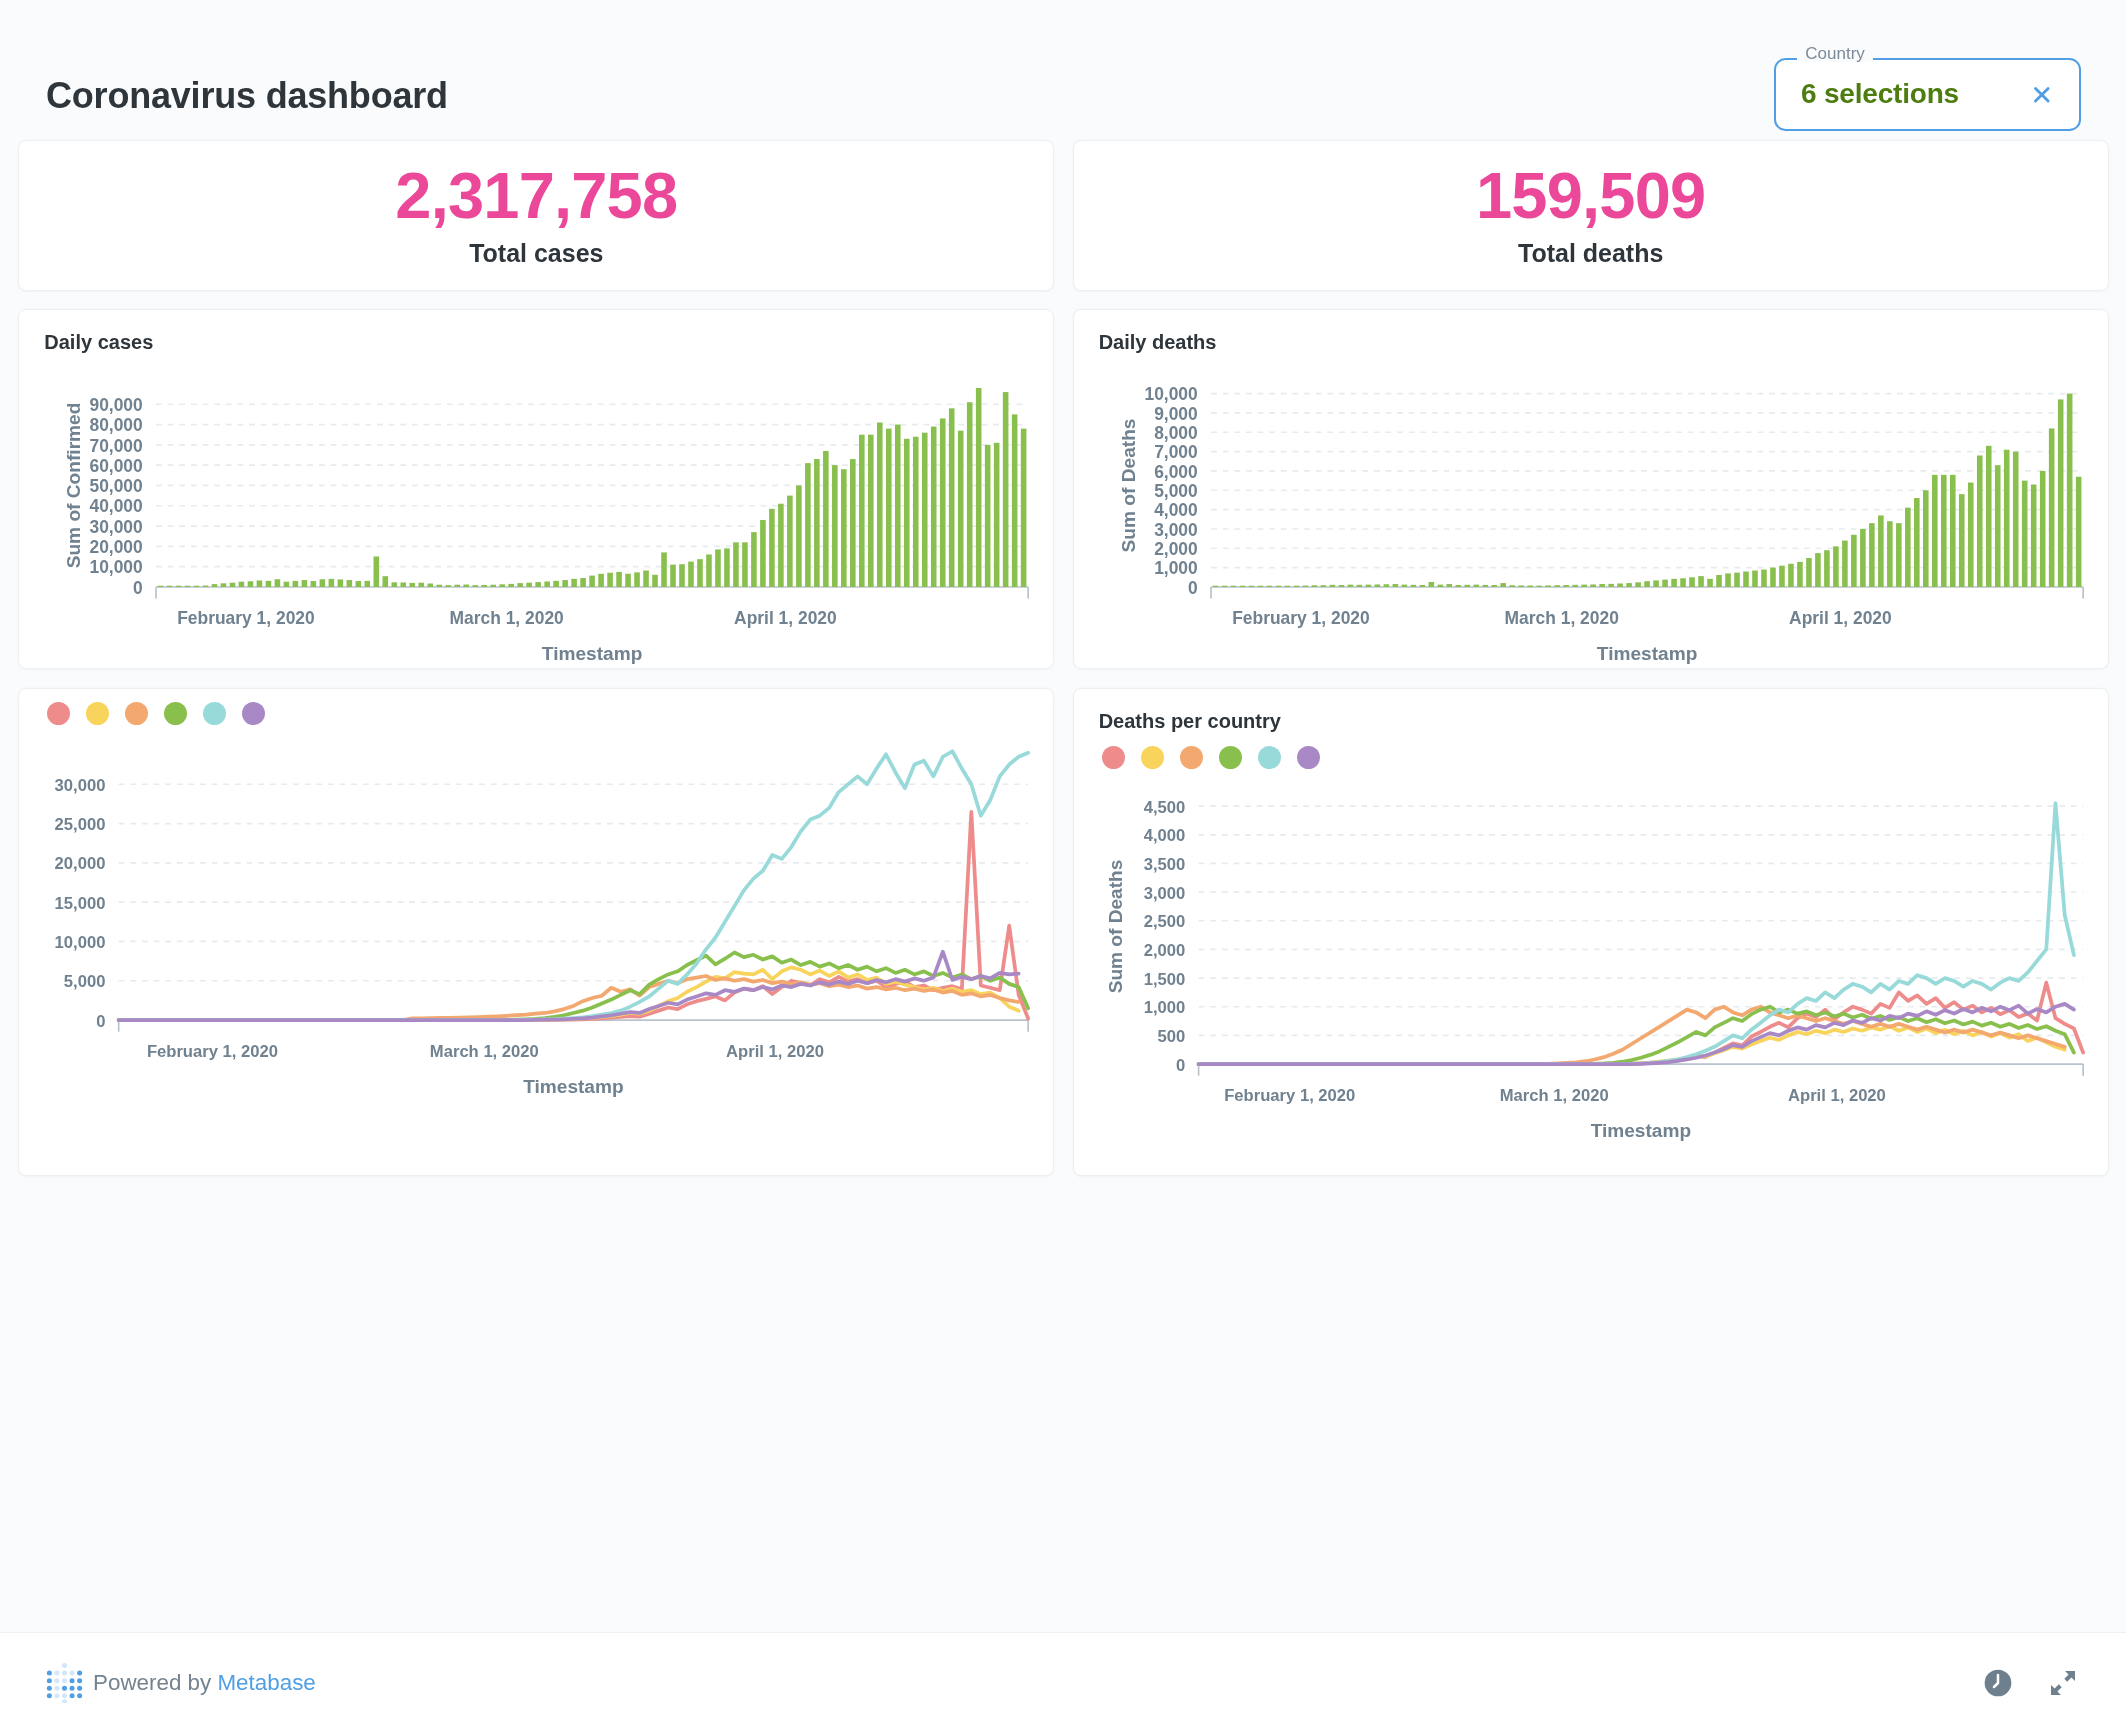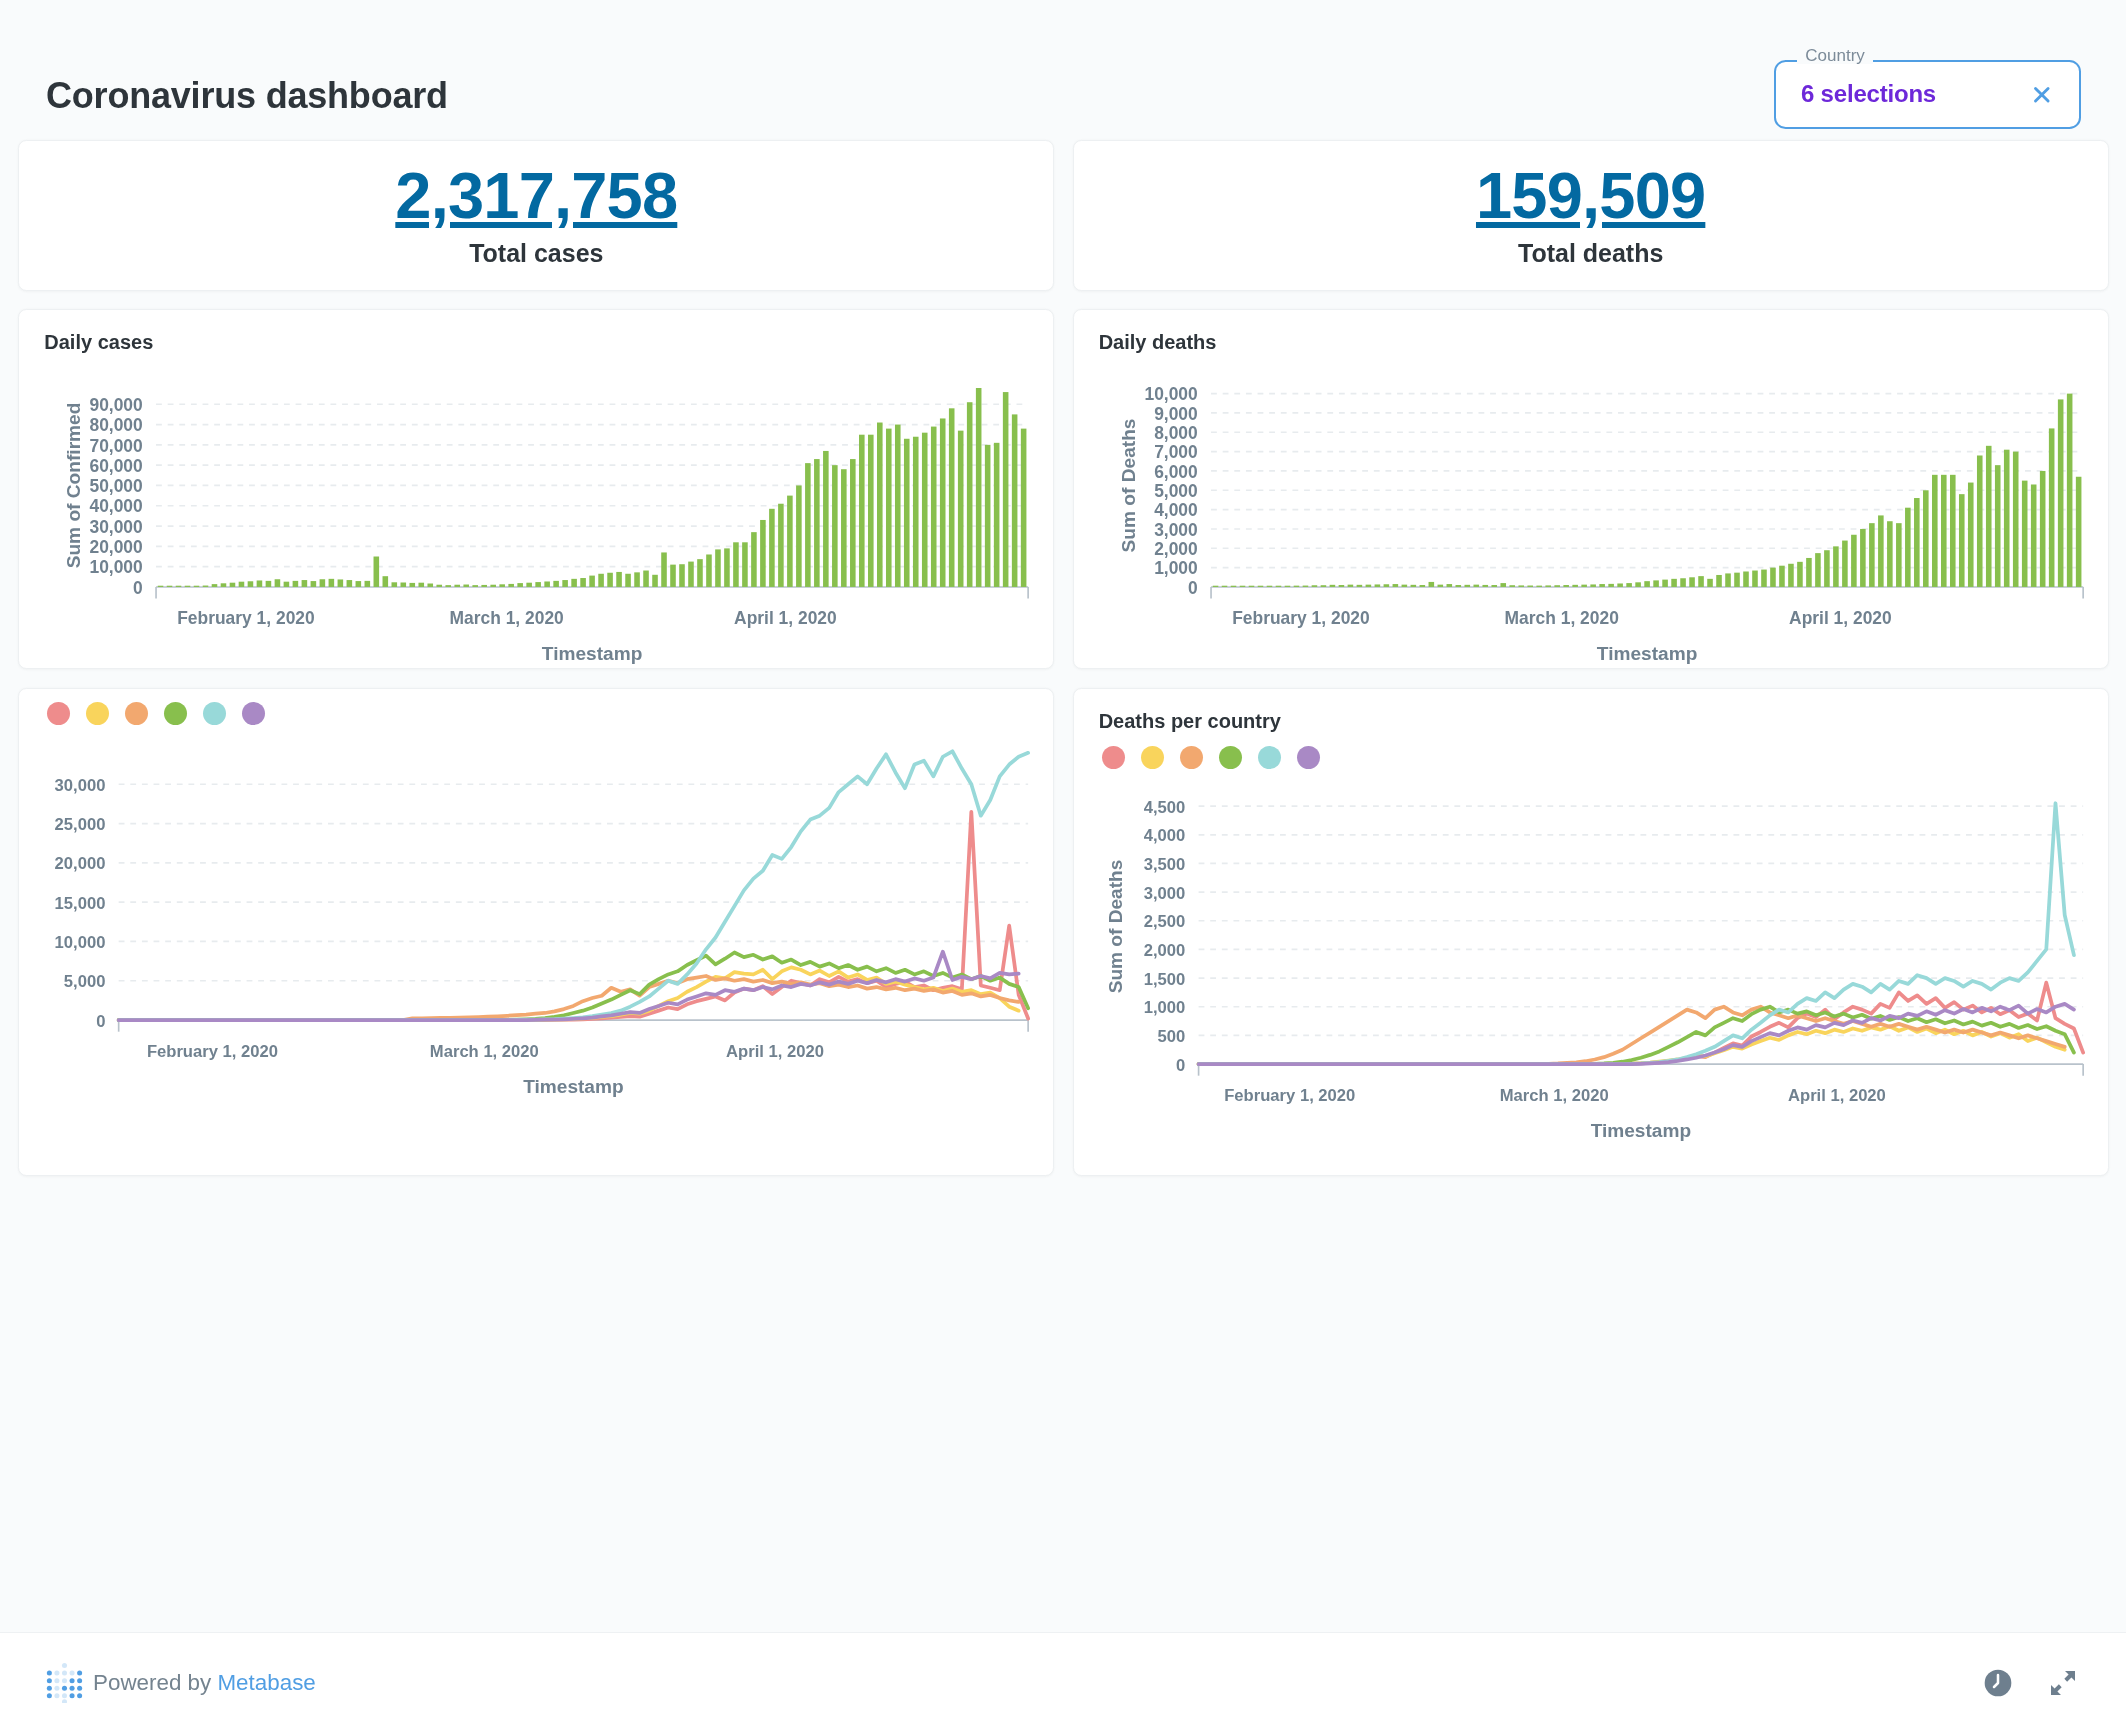--- a/index.html
+++ b/index.html
@@ -28,21 +28,21 @@
     padding: 18.3px 23px 18.3px 25px;
     min-width: 307px;
     display: flex; align-items: center; justify-content: space-between;
     background: #fff;
   }
   .filter-legend {
     position: absolute; top: -13.3px; left: 23px;
     background: #f9fbfc; padding: 0 8.3px;
     font-size: 17px; color: #7c8b99; font-weight: 400; line-height: 1;
   }
-  .filter-value { font-size: 24px; color: #6d28d9; font-weight: 600; letter-spacing: -0.2px; }
+  .filter-value { font-size: 28px; color: #4d7c0f; font-weight: 600; letter-spacing: -0.2px; }
   .filter-clear {
     width: 28px; height: 28px; margin-left: 33px;
     display: flex; align-items: center; justify-content: center;
     cursor: pointer;
   }
   .filter-clear svg { width: 21.6px; height: 21.6px; }
 
   
   .grid {
     flex: 1 1 auto;
@@ -57,21 +57,21 @@
     border: 0.8px solid #edf0f2;
     border-radius: 8.3px;
     box-shadow: 0 0.8px 2.5px rgba(0,0,0,0.04);
     position: relative;
     overflow: hidden;
   }
 
   
   .scalar { display: flex; flex-direction: column; align-items: center; justify-content: center; }
   .scalar-value {
-    font-size: 65px; font-weight: 700; color: #0369a1; line-height: 1.02; letter-spacing: -0.8px; text-decoration: underline;
+    font-size: 65px; font-weight: 700; color: #ec4899; line-height: 1.02; letter-spacing: -0.8px;
   }
   .scalar-label { font-size: 25px; font-weight: 700; color: #2e353b; margin-top: 10px; }
 
   
   .chart-title {
     font-size: 20px; font-weight: 700; color: #2e353b;
     padding: 21px 0 0 25px;
   }
   .legend-row { display: flex; gap: 16px; padding: 13.3px 0 0 28px; }
   .legend-dot { width: 23px; height: 23px; border-radius: 50%; }

